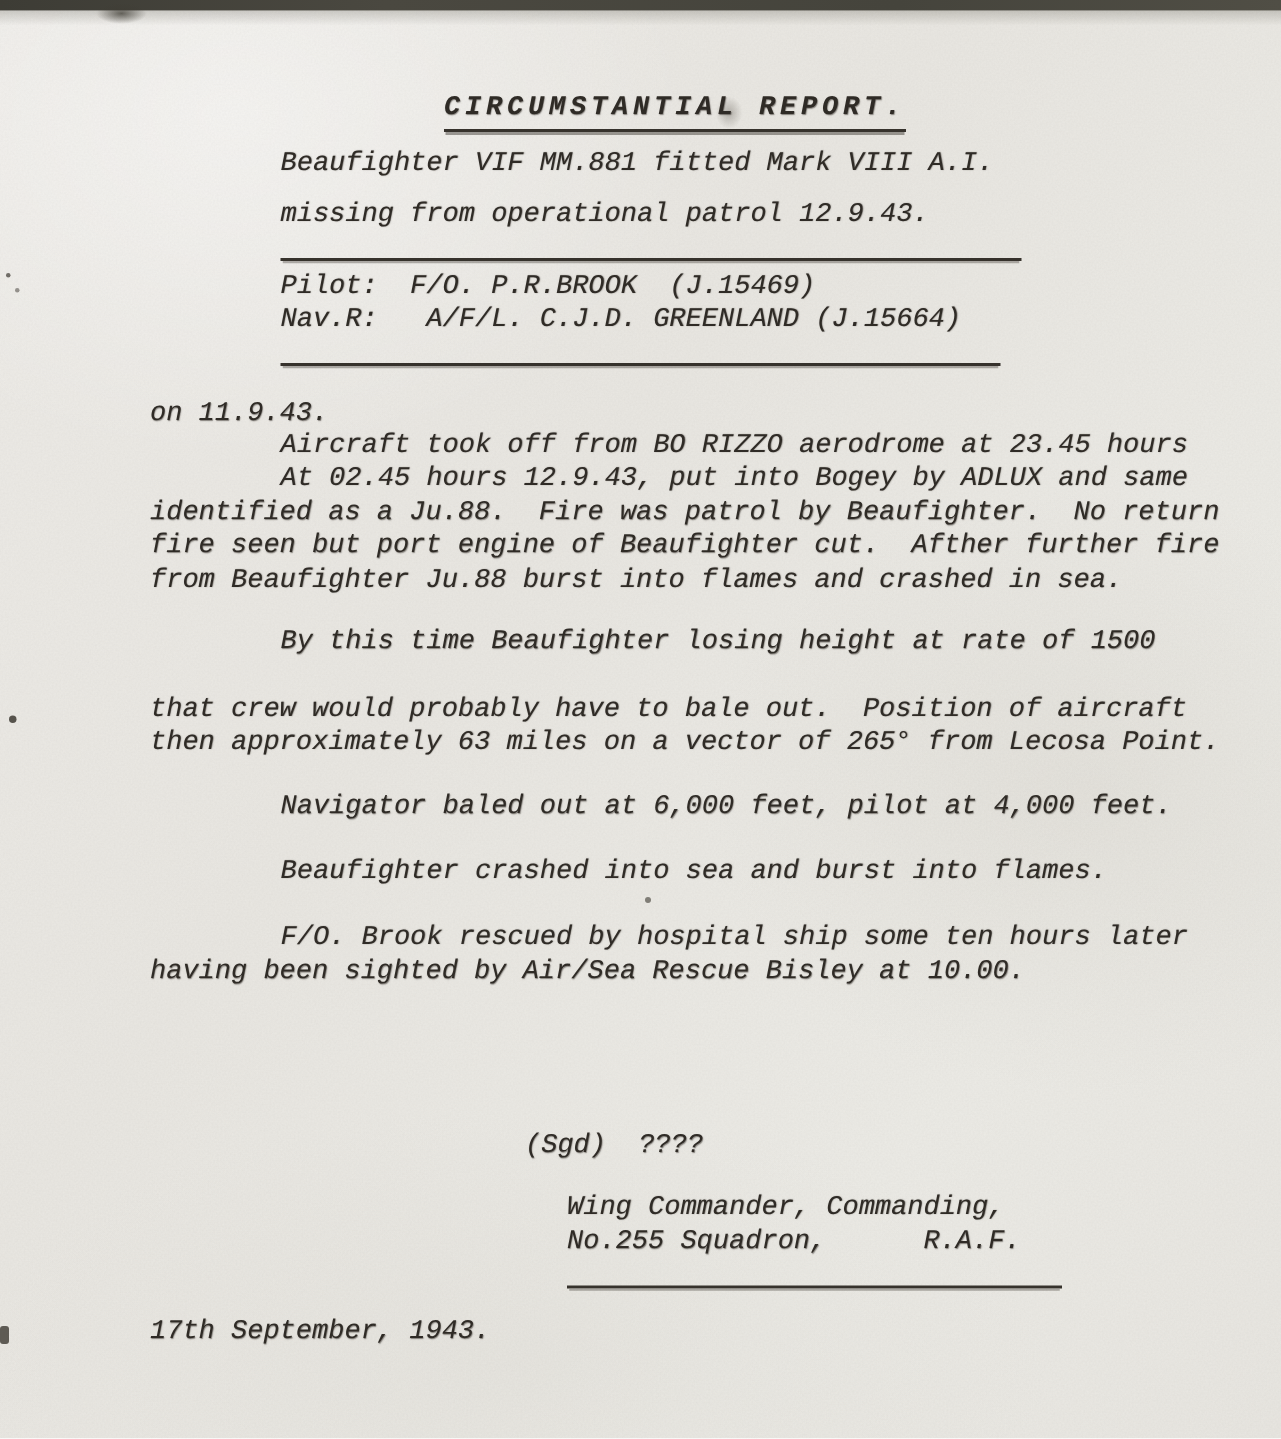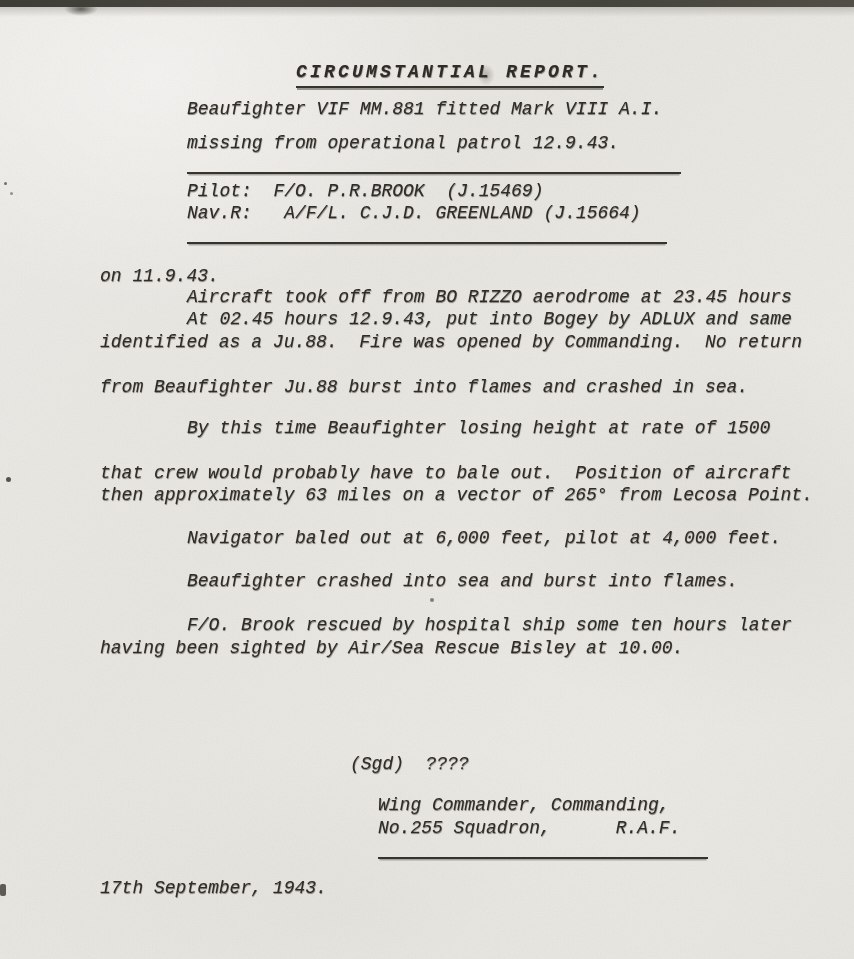--- a/index.html
+++ b/index.html
@@ -122,21 +122,22 @@
   <div class="line pos-subj1">Beaufighter VIF MM.881 fitted Mark VIII A.I.</div>
   <div class="line underlined ext-62 pos-subj2">missing from operational patrol 12.9.43.</div>
 
   <div class="line pos-pilot">Pilot:  F/O. P.R.BROOK  (J.15469)</div>
   <div class="line underlined ext-26 pos-nav">Nav.R:   A/F/L. C.J.D. GREENLAND (J.15664)</div>
 
   <div class="line pos-p1l1">Aircraft took off from BO RIZZO aerodrome at 23.45 hours</div>
   <div class="line pos-p1l2">on 11.9.43.</div>
 
   <div class="line pos-p2l1">At 02.45 hours 12.9.43, put into Bogey by ADLUX and same</div>
-  <div class="line pos-p2l2">identified as a Ju.88.  Fire was opened by Commanding.  No return</div>
+  <div class="line pos-p2l2">identified as a Ju.88.  Fire was patrol by Beaufighter.  No return</div>
+  <div class="line pos-p2l3">fire seen but port engine of Beaufighter cut.  Afther further fire</div>
   <div class="line pos-p2l4">from Beaufighter Ju.88 burst into flames and crashed in sea.</div>
 
   <div class="line pos-p3l1">By this time Beaufighter losing height at rate of 1500</div>
   <div class="line pos-p3l3">that crew would probably have to bale out.  Position of aircraft</div>
   <div class="line pos-p3l4">then approximately 63 miles on a vector of 265° from Lecosa Point.</div>
 
   <div class="line pos-p4l1">Navigator baled out at 6,000 feet, pilot at 4,000 feet.</div>
 
   <div class="line pos-p5l1">Beaufighter crashed into sea and burst into flames.</div>
 

